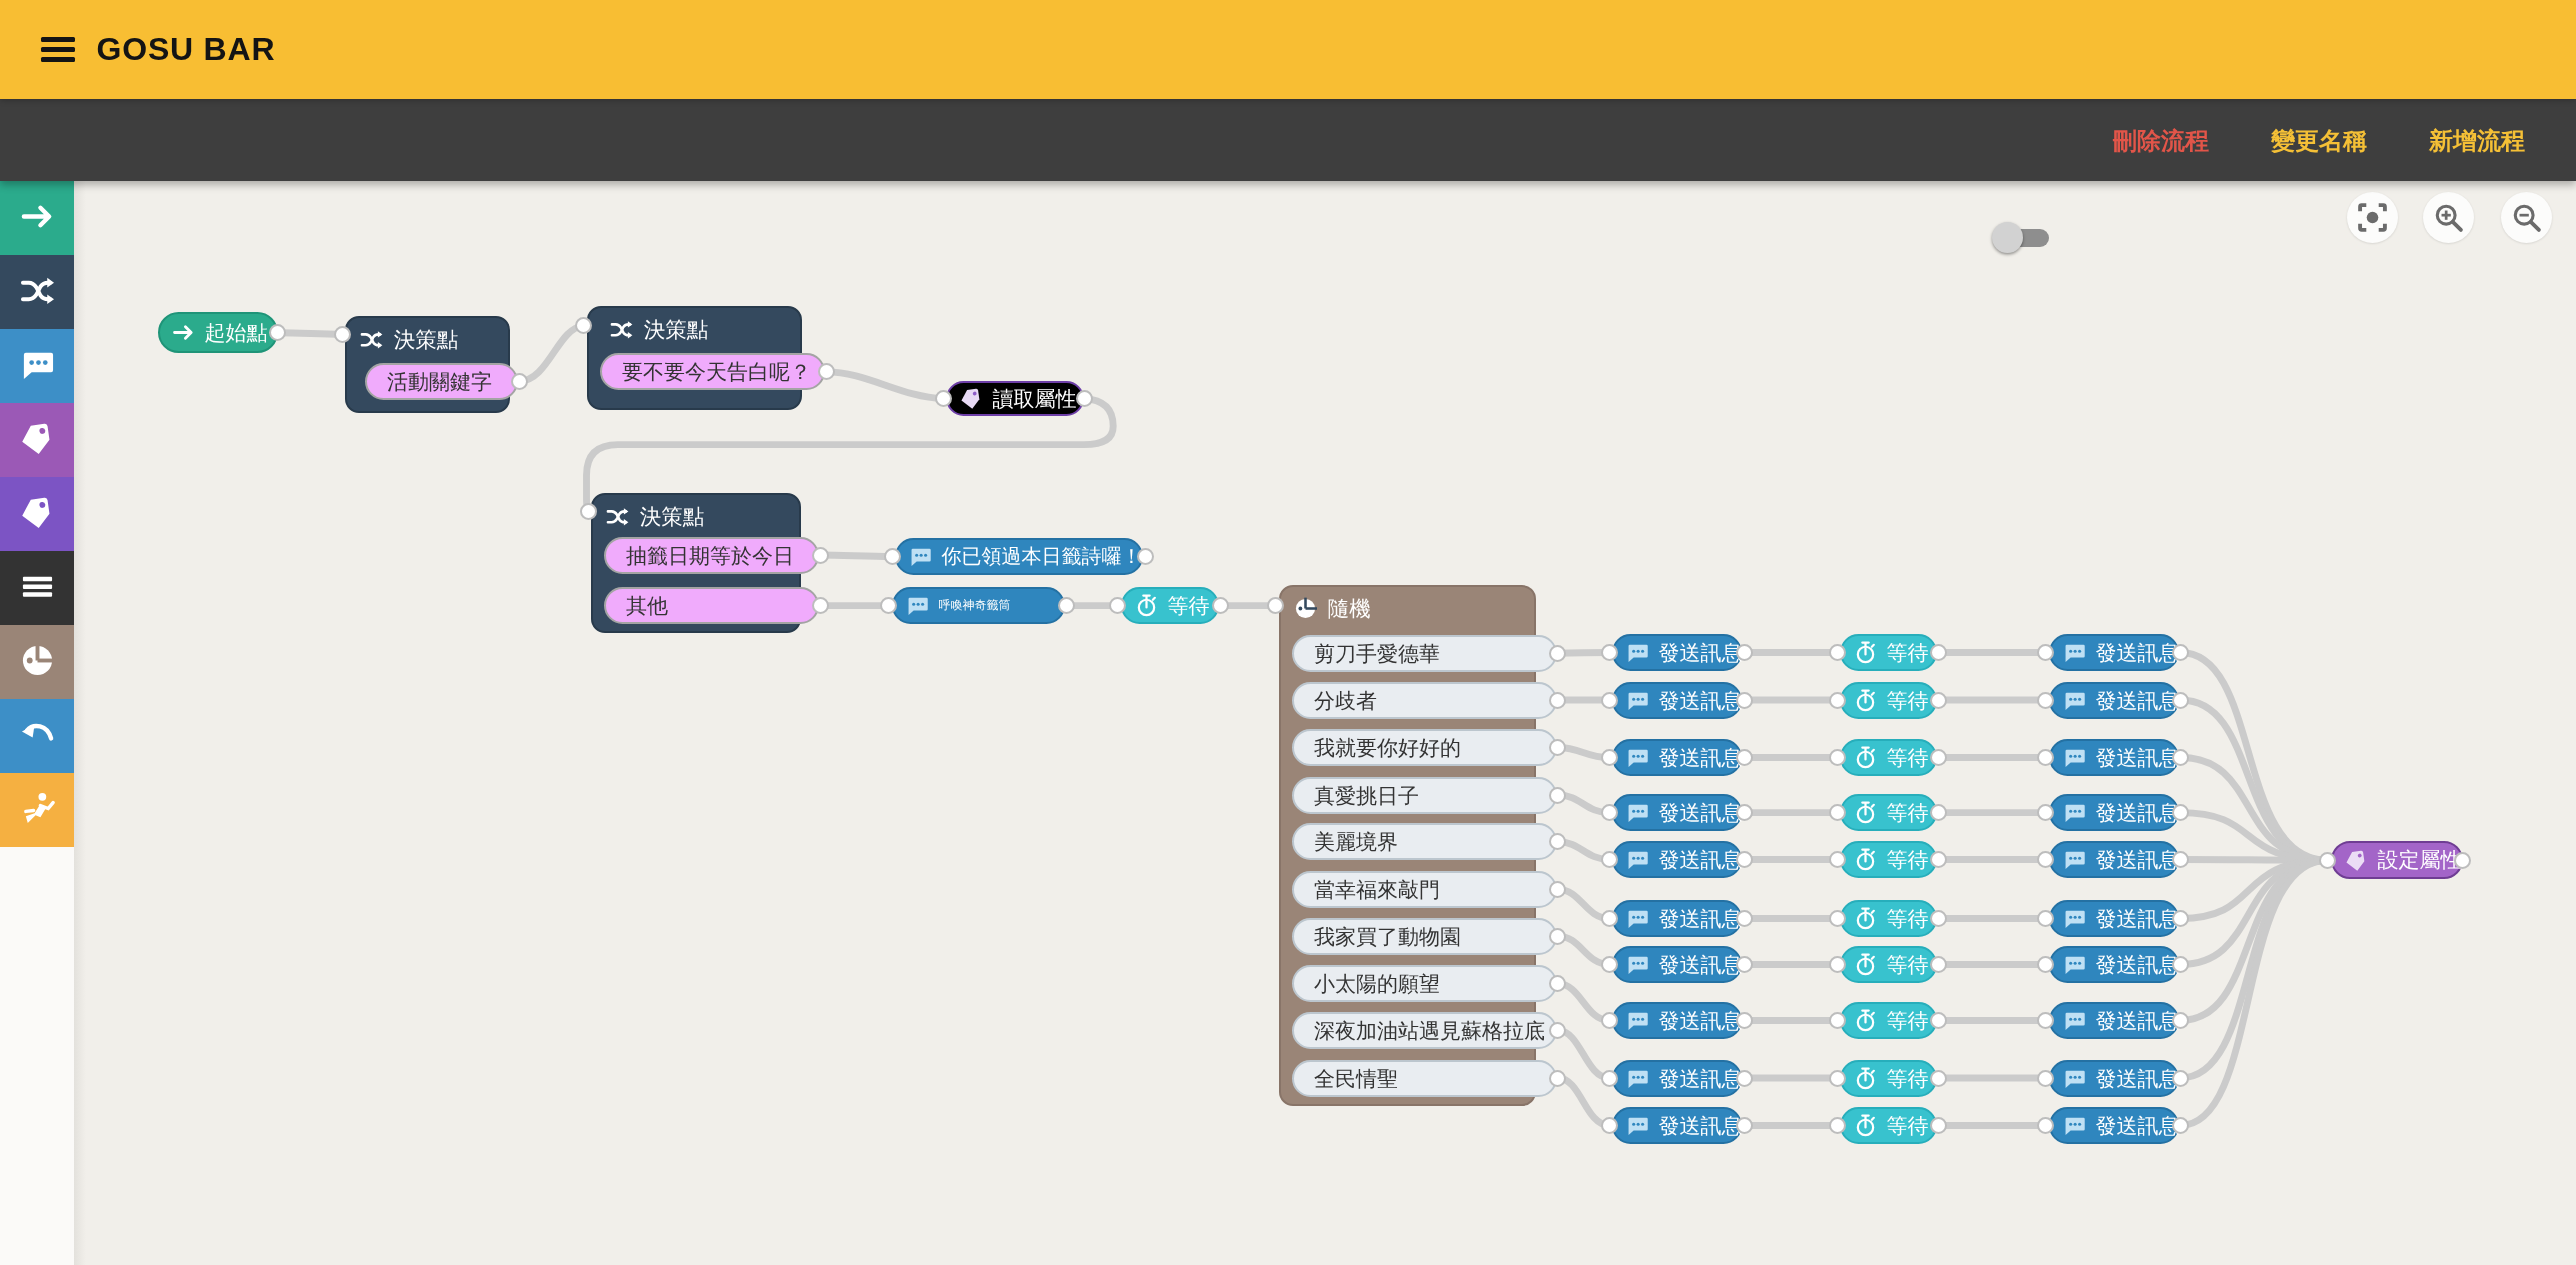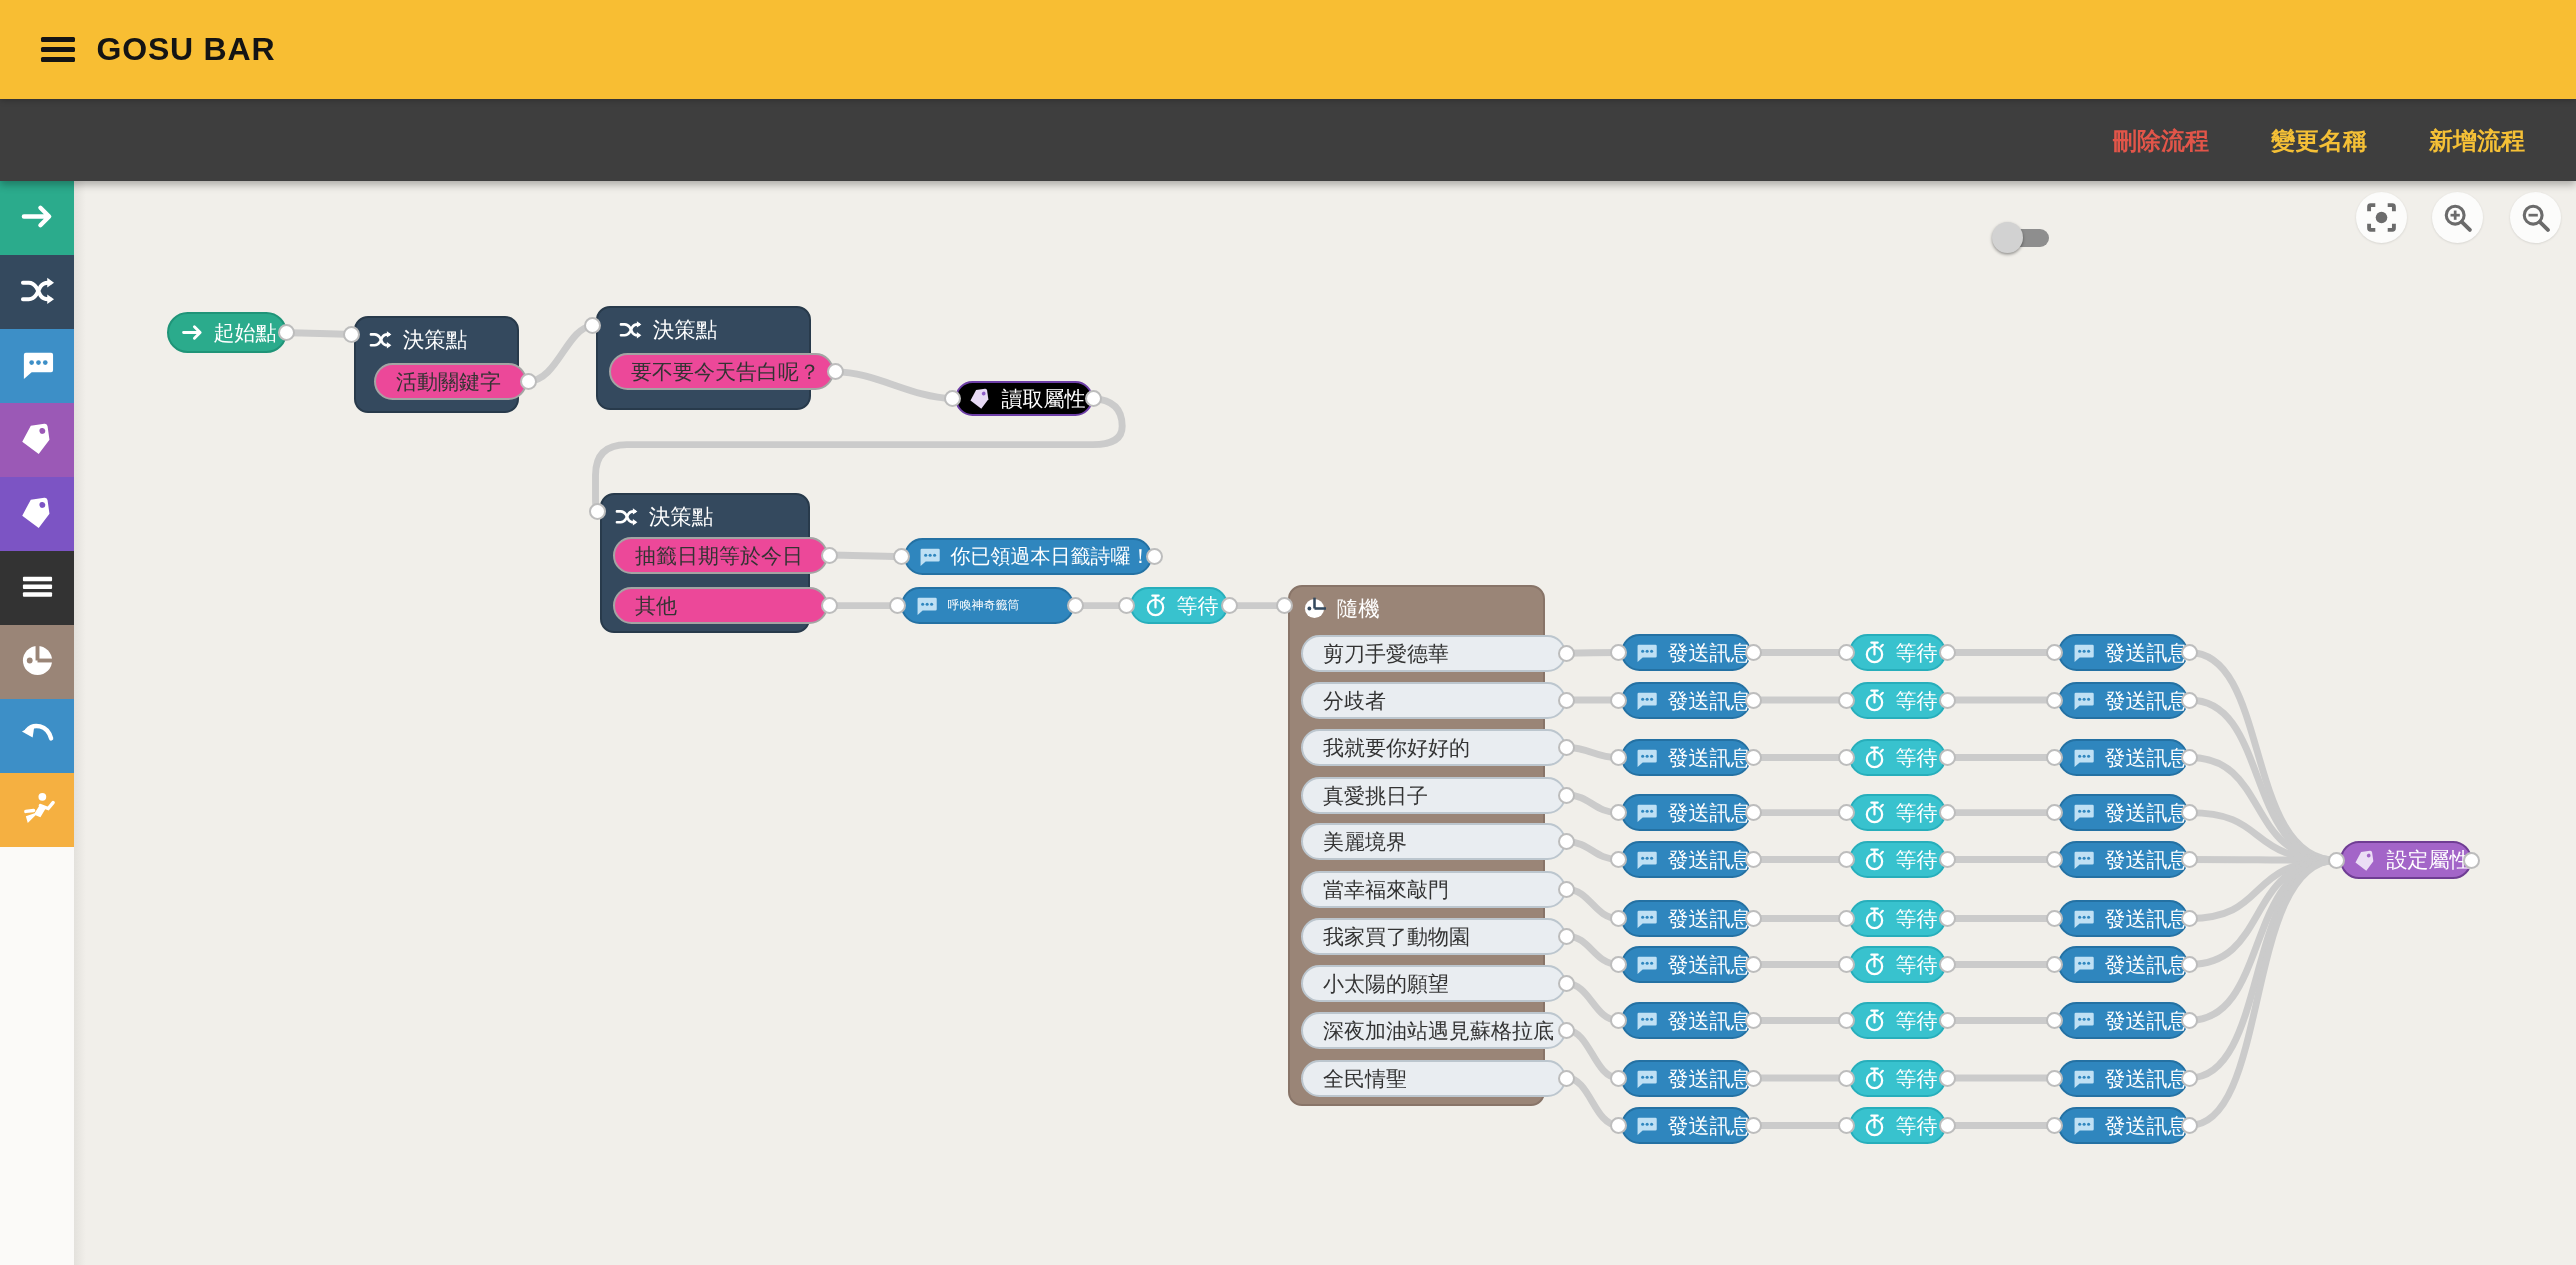--- a/index.html
+++ b/index.html
@@ -38,36 +38,36 @@
   .btn-add{left:2429px;color:#F5C036;}
 
   
   .sidebar{position:absolute;left:0;top:181px;width:74px;height:1084px;background:#FBFAF8;z-index:30;}
   .side-item{width:74px;height:74px;display:flex;align-items:center;justify-content:center;cursor:pointer;}
 
   
   .canvas{position:absolute;left:74px;top:181px;width:2502px;height:1084px;background:#F1EFEA;z-index:1;}
   .canvas::before{content:"";position:absolute;left:0;top:0;bottom:0;width:17px;
     background:linear-gradient(90deg,#E3E1DC,#F1EFEA 70%);}
-  #stage{position:absolute;left:9px;top:0;width:2532px;height:1265px;z-index:2;}
+  #stage{position:absolute;left:0;top:0;width:2532px;height:1265px;z-index:2;}
   #wires{position:absolute;left:0;top:0;z-index:2;}
   .nd{position:absolute;display:flex;align-items:center;color:#fff;font-size:21px;
     white-space:nowrap;z-index:5;cursor:pointer;}
   .pill{border-radius:766px;padding:0 12.3px;gap:9.2px;border:2.3px solid transparent;}
   .box{border-radius:14px;border:2.3px solid transparent;z-index:4;}
   .hdr{position:absolute;display:flex;align-items:center;gap:10.7px;color:#fff;font-size:21.5px;
     z-index:6;white-space:nowrap;pointer-events:none;}
   .c-start{background:#2BAB8C;border-color:#1F9478;}
   .c-decision{background:#34495E;border-color:#283A4B;}
   .c-message{background:#2F86BE;border-color:#2471A3;}
   .c-wait{background:#38C2CE;border-color:#27AEBB;}
   .c-read{background:#000000;border-color:#6E3FA8;font-family:Liberation Mono, monospace;}
   .c-set{background:#A365C8;border-color:#6F3D93;}
   .c-random{background:#9A8577;border-color:#887468;}
-  .opt{background:#ec4899;border:2.3px solid #A4A4A4;color:#333;padding-left:20px;align-items:center;}
+  .opt{background:#f0abfc;border:2.3px solid #A4A4A4;color:#333;padding-left:20px;align-items:center;}
   .opt-light{background:#E9EDF1;border:2.3px solid #BCC6CE;color:#333;padding-left:20px;}
   .port{position:absolute;width:17px;height:17px;border-radius:50%;background:#fff;
     border:2.3px solid #BDBDBD;z-index:8;cursor:crosshair;}
 
   
   .ctl{position:absolute;width:51px;height:51px;border-radius:50%;background:#FCFCFB;z-index:20;
     display:flex;align-items:center;justify-content:center;cursor:pointer;box-shadow:0 0.8px 2.3px rgba(0,0,0,.12);}
 </style>
 </head>
 <body>

